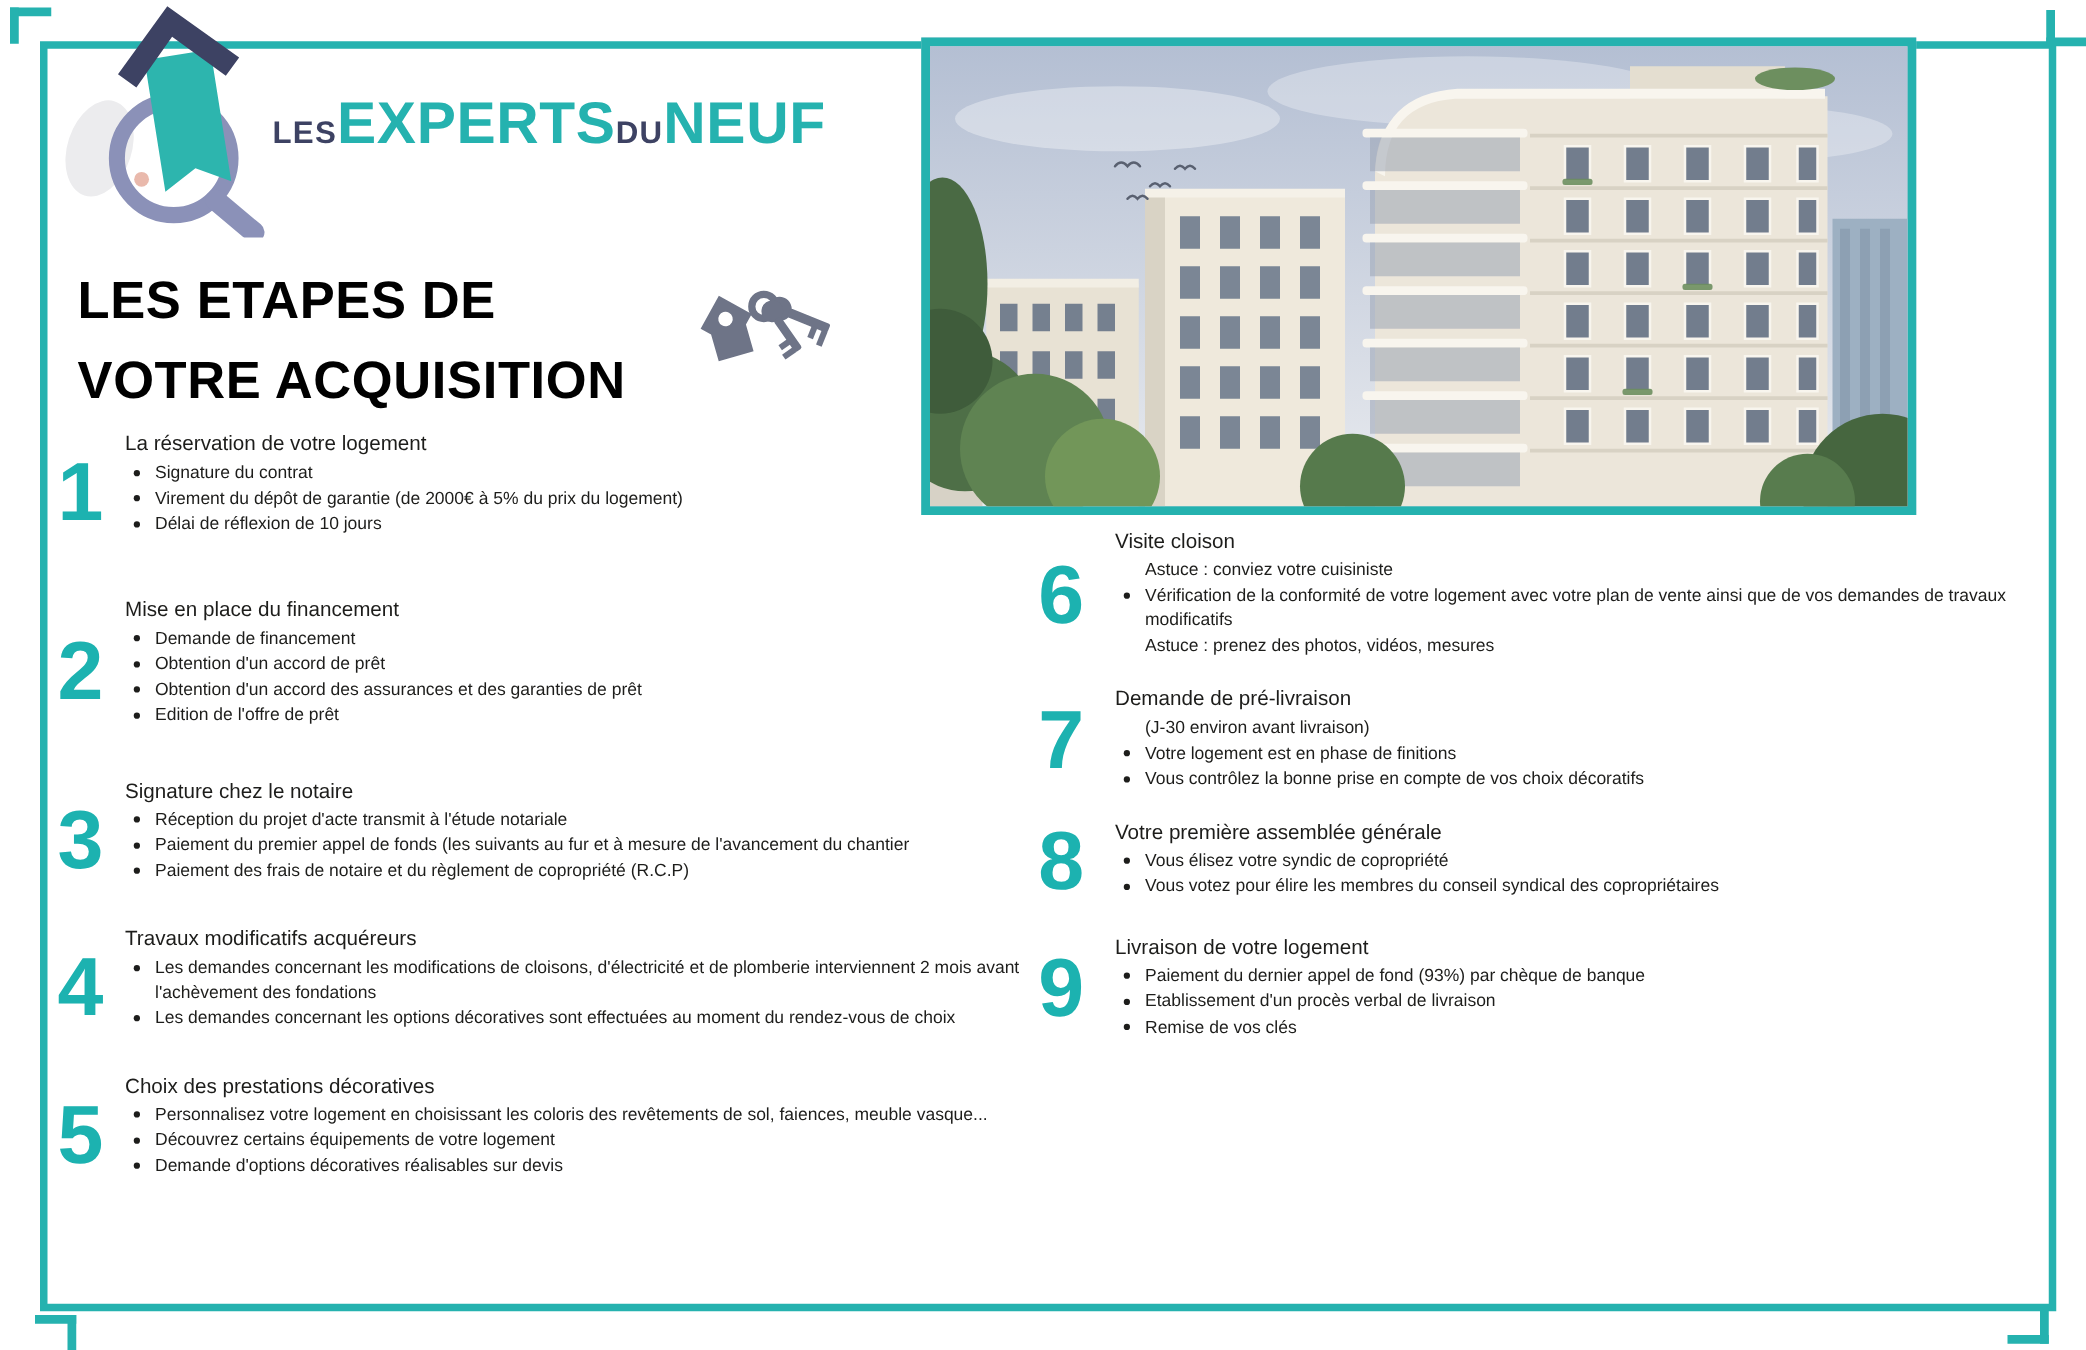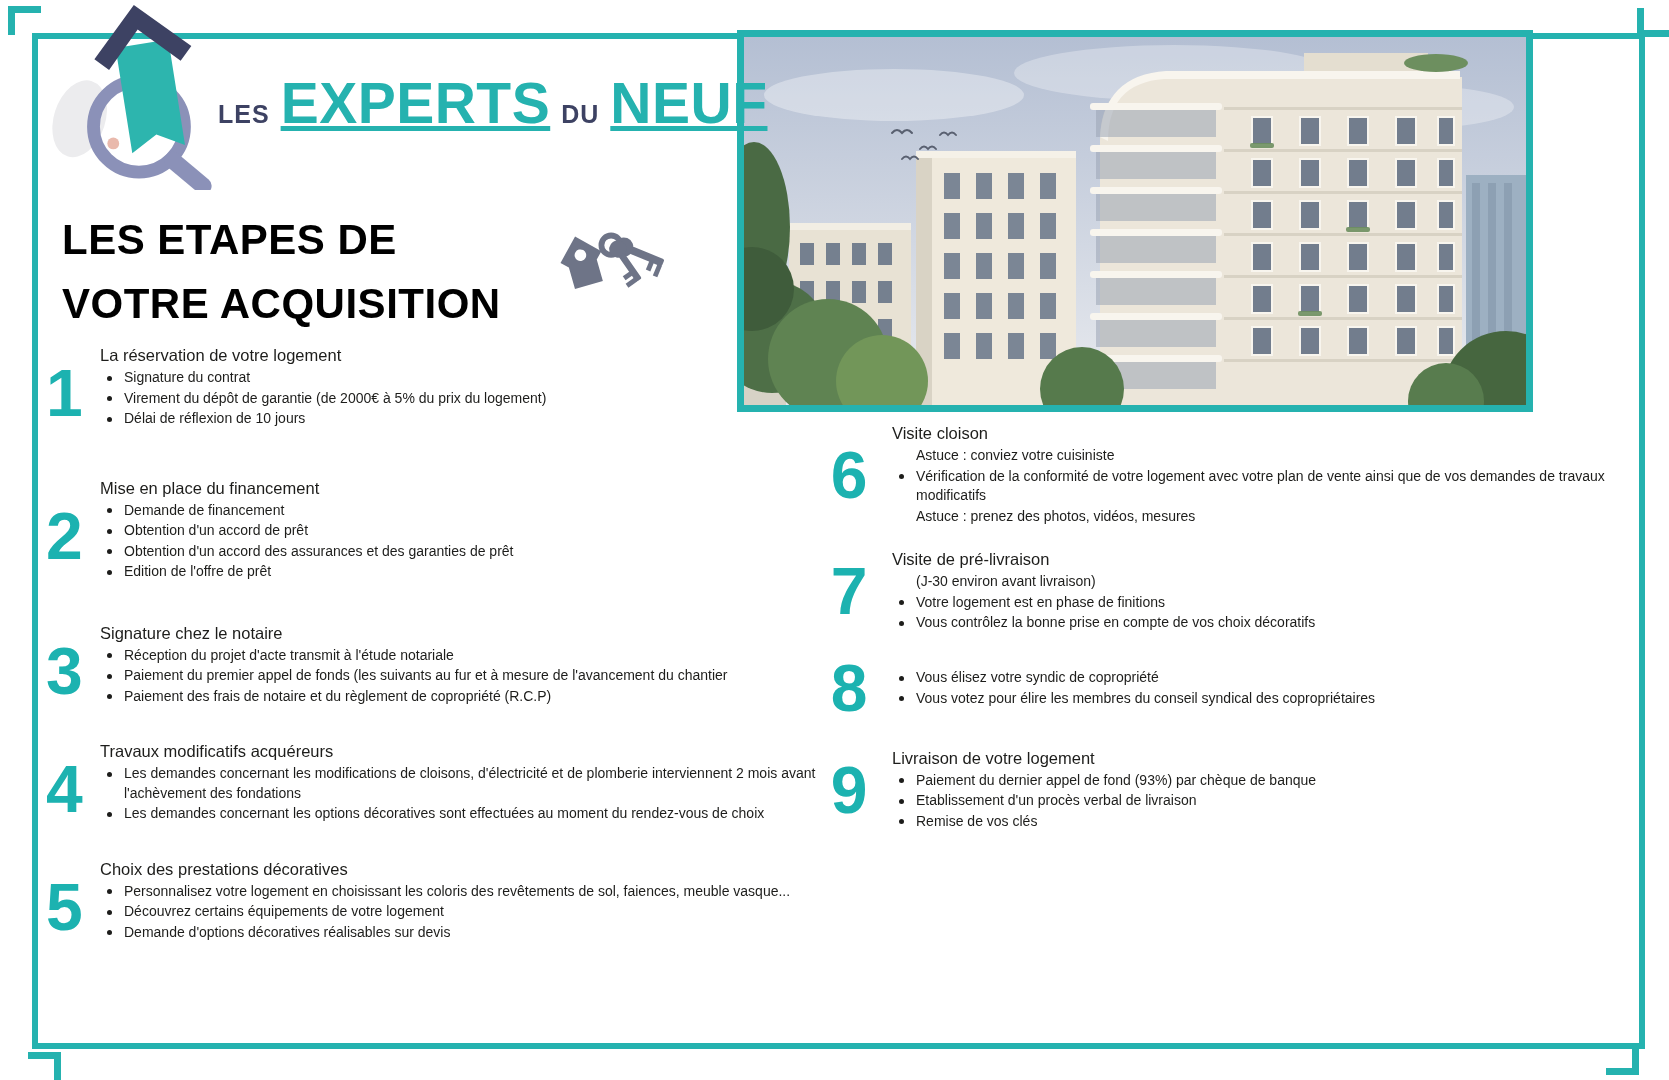--- a/index.html
+++ b/index.html
@@ -11,23 +11,23 @@
   .frame{position:absolute;left:32px;top:33px;width:1601px;height:1004px;border:6px solid #25b2af;}
   
   .corner{position:absolute;width:26px;height:22px;border:0 solid #25b2af;}
   .corner.tl{left:8px;top:6px;border-top-width:7px;border-left-width:7px;}
   .corner.tr{left:1637px;top:8px;border-left-width:7px;border-bottom-width:7px;}
   .corner.bl{left:28px;top:1052px;border-top-width:7px;border-right-width:7px;}
   .corner.br{left:1606px;top:1046px;border-bottom-width:7px;border-right-width:7px;}
 
   
   .logo-icon{position:absolute;left:52px;top:2px;width:168px;height:188px;}
-  .logo-text{position:absolute;left:218px;top:70px;display:flex;align-items:baseline;gap:11px;white-space:nowrap;}
+  .logo-text{position:absolute;left:218px;top:70px;display:flex;align-items:baseline;white-space:nowrap;}
   .logo-small{font-size:25px;font-weight:bold;color:#3d4263;letter-spacing:1px;}
-  .logo-big{font-size:57px;font-weight:bold;color:#25b2af;letter-spacing:0.5px;text-decoration:underline;}
+  .logo-big{font-size:47px;font-weight:bold;color:#25b2af;letter-spacing:0.5px;}
 
   
   .headline{position:absolute;left:62px;top:208px;width:560px;color:#000000;font-weight:bold;font-size:42px;line-height:64px;letter-spacing:0.5px;}
   .keys-icon{position:absolute;left:556px;top:218px;width:116px;height:92px;}
 
   
   .photo{position:absolute;left:737px;top:30px;width:796px;height:382px;border:7px solid #25b2af;box-sizing:border-box;background:#c7d0de;}
   .photo svg{display:block;width:100%;height:100%;}
 
   
@@ -332,31 +332,32 @@
           <ul class="step-items">
             <li class="note">Astuce : conviez votre cuisiniste</li>
             <li class="bullet">Vérification de la conformité de votre logement avec votre plan de vente ainsi que de vos demandes de travaux modificatifs</li>
             <li class="note">Astuce : prenez des photos, vidéos, mesures</li>
           </ul>
         </div>
       </div>
       <div class="step">
         <div class="step-num">7</div>
         <div class="step-content">
-          <div class="step-title">Visite de pré-livraison</div>
+          <div class="step-title">Demande de pré-livraison</div>
           <ul class="step-items">
             <li class="note">(J-30 environ avant livraison)</li>
             <li class="bullet">Votre logement est en phase de finitions</li>
             <li class="bullet">Vous contrôlez la bonne prise en compte de vos choix décoratifs</li>
           </ul>
         </div>
       </div>
       <div class="step">
         <div class="step-num">8</div>
         <div class="step-content">
+          <div class="step-title">Votre première assemblée générale</div>
           <ul class="step-items">
             <li class="bullet">Vous élisez votre syndic de copropriété</li>
             <li class="bullet">Vous votez pour élire les membres du conseil syndical des copropriétaires</li>
           </ul>
         </div>
       </div>
       <div class="step">
         <div class="step-num">9</div>
         <div class="step-content">
           <div class="step-title">Livraison de votre logement</div>

